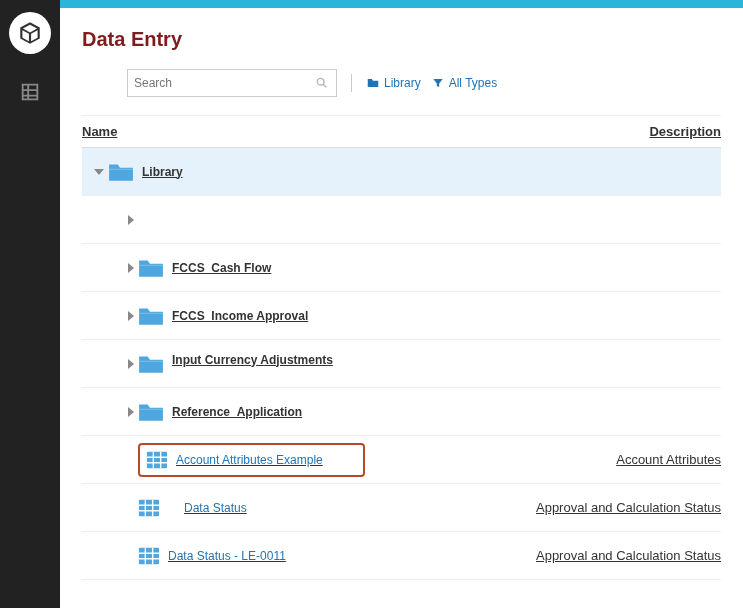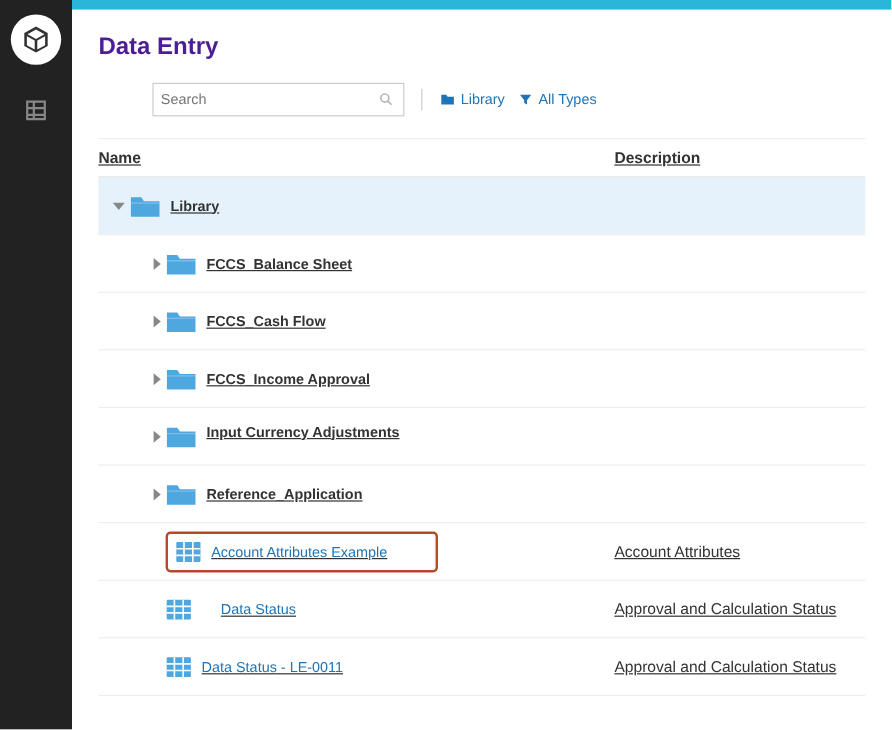--- a/index.html
+++ b/index.html
@@ -5,32 +5,32 @@
 * { box-sizing: border-box; margin: 0; padding: 0; }
 body { font-family: Arial, Helvetica, sans-serif; font-size: 13px; color: #333; background: #fff; width: 743px; height: 608px; overflow: hidden; display: flex; }
 .left-rail { width: 60px; background: #222; color: #fff; display: flex; flex-direction: column; align-items: center; }
 .rail-btn { width: 42px; height: 42px; margin-top: 12px; border-radius: 50%; background: #fff; display: flex; align-items: center; justify-content: center; cursor: pointer; }
 .rail-btn svg { width: 26px; height: 26px; }
 .rail-item { width: 32px; height: 32px; margin-top: 22px; display: flex; align-items: center; justify-content: center; cursor: pointer; }
 .rail-item svg { width: 22px; height: 22px; }
 .main { flex: 1; display: flex; flex-direction: column; }
 .topbar { height: 8px; background: #29b6d8; }
 .content { padding: 20px 22px 0 22px; flex: 1; overflow: auto; }
-h1 { font-size: 20px; font-weight: bold; color: #4c1d95; margin-bottom: 18px; }
+h1 { font-size: 20px; font-weight: bold; color: #7f1d1d; margin-bottom: 18px; }
 .toolbar { display: flex; align-items: center; gap: 10px; margin-bottom: 18px; padding-left: 45px; }
 .searchwrap { display: flex; align-items: center; border: 1px solid #ccc; height: 28px; width: 210px; padding: 0 6px; background: #fff; }
 .searchwrap input { border: none; outline: none; flex: 1; font-size: 12px; color: #666; }
 .searchwrap svg { width: 16px; height: 16px; opacity: .55; }
 .divider { width: 1px; height: 18px; background: #ccc; margin: 0 4px; }
 .link { color: #2074b5; font-size: 12px; display: inline-flex; align-items: center; gap: 4px; cursor: pointer; }
 .link svg { width: 14px; height: 14px; }
 .grid { border-top: 1px solid #eee; text-decoration: underline; }
 .header-row { display: flex; border-bottom: 1px solid #ddd; padding: 8px 0; font-weight: bold; font-size: 13px; }
 .col-name { flex: 0 0 430px; }
-.col-desc { flex: 1; }
+.col-desc { flex: 1; text-align: right; }
 .row { display: flex; align-items: center; border-bottom: 1px solid #eee; min-height: 48px; padding: 4px 0; cursor: pointer; }
 .row.selected { background: #e6f2fb; }
 .row .col-name { display: flex; align-items: center; }
 .arrow { width: 0; height: 0; border-style: solid; margin-right: 4px; }
 .arrow.expanded { border-width: 6px 5px 0 5px; border-color: #888 transparent transparent transparent; transform: none; }
 .arrow.collapsed { border-width: 5px 0 5px 6px; border-color: transparent transparent transparent #888; }
 .folder-icon { width: 26px; height: 22px; margin-right: 8px; }
 .form-icon { width: 22px; height: 22px; margin-right: 8px; }
 .spacer { display: inline-block; }
 .label { font-size: 12px; font-weight: bold; color: #333; }
@@ -97,27 +97,20 @@
                 </svg>
                 <span class="label">Library</span>
               </span>
             </div>
             <div class="col-desc"></div>
           </div>
           <div class="row">
             <div class="col-name">
               <span class="spacer" style="width: 46px;"></span>
               <span class="arrow collapsed"></span>
-              <span style="display: inline-flex; align-items: center;">
-                <svg class="folder-icon" viewBox="0 0 24 20">
-                  <path fill="#4fa7e0" d="M1 3h8l2 3h12v12H1V3z"></path>
-                  <path fill="#fff" opacity=".25" d="M1 7h22v1H1z"></path>
-                </svg>
-                <span class="label">FCCS_Balance Sheet</span>
-              </span>
             </div>
             <div class="col-desc"></div>
           </div>
           <div class="row">
             <div class="col-name">
               <span class="spacer" style="width: 46px;"></span>
               <span class="arrow collapsed"></span>
               <span style="display: inline-flex; align-items: center;">
                 <svg class="folder-icon" viewBox="0 0 24 20">
                   <path fill="#4fa7e0" d="M1 3h8l2 3h12v12H1V3z"></path>

